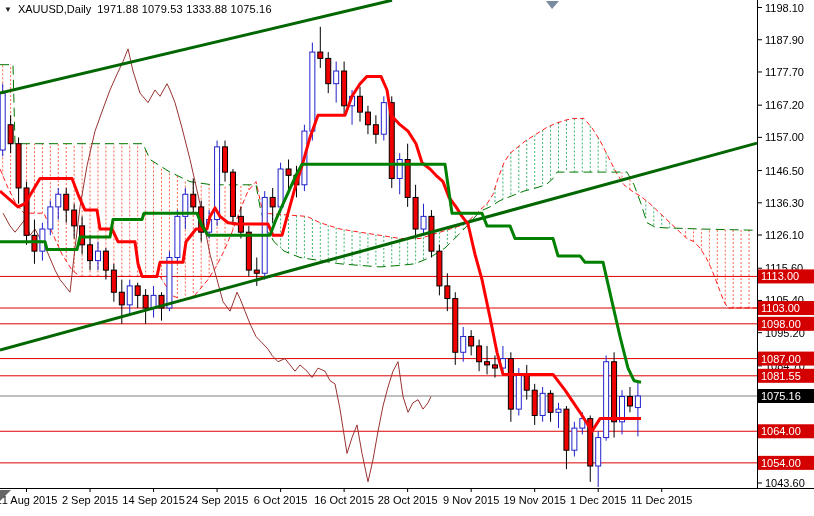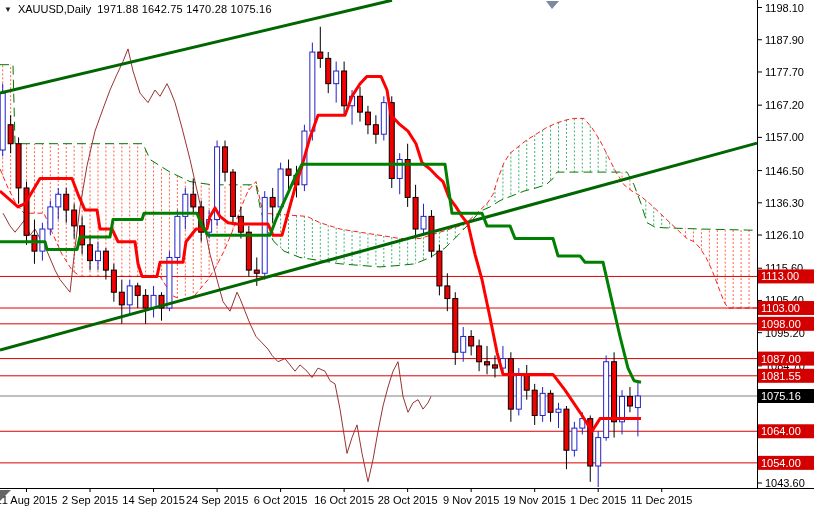--- a/index.html
+++ b/index.html
@@ -354,15 +354,15 @@
       <line x1="598.2" y1="489" x2="598.2" y2="492" stroke="#000000" stroke-width="1"></line>
       <text x="598.2" y="504" font-size="11px" fill="#000000" text-anchor="middle">1 Dec 2015</text>
       <line x1="661.72" y1="489" x2="661.72" y2="492" stroke="#000000" stroke-width="1"></line>
       <text x="661.72" y="504" font-size="11px" fill="#000000" text-anchor="middle">11 Dec 2015</text>
       <polygon points="546,1 559,1 552,9" fill="#7A8BA0"></polygon>
       <polygon points="0,490 11,490 0,501" fill="#666666"></polygon>
     </svg>
   <div class="hdr">
     <span class="tri">▼</span>
     <span>XAUUSD,Daily</span>
-    <span class="vals"><span>1971.88</span> <span>1642.75</span> <span>1470.28</span> <span>1075.16</span></span>
+    <span class="vals"><span>1971.88</span> <span>1079.53</span> <span>1333.88</span> <span>1075.16</span></span>
   </div>
 </div>
 
 </body></html>

